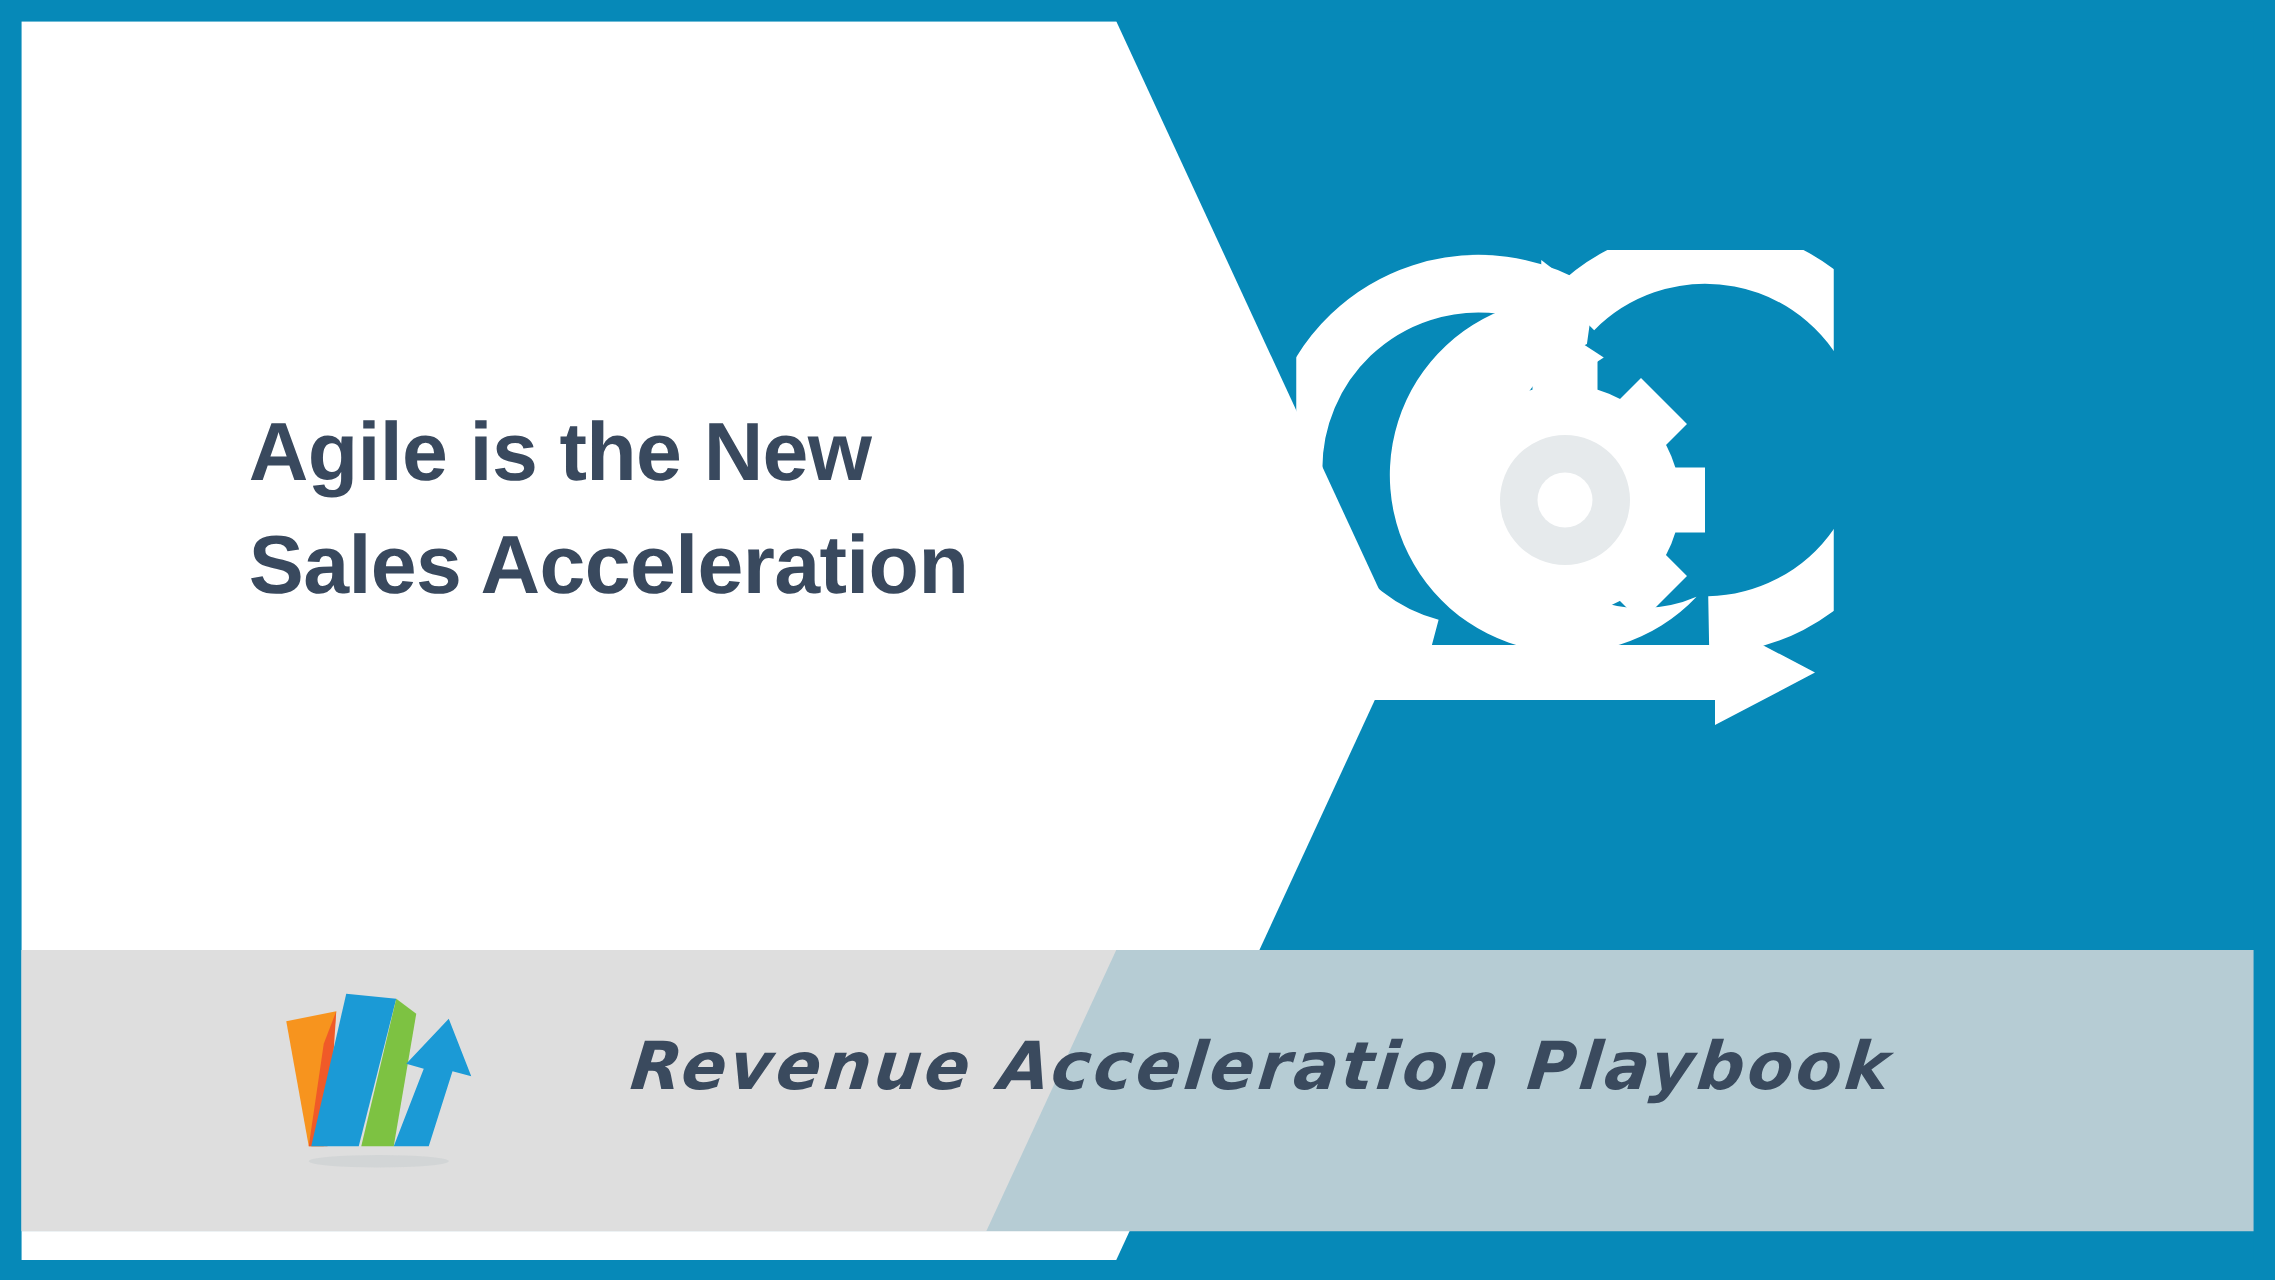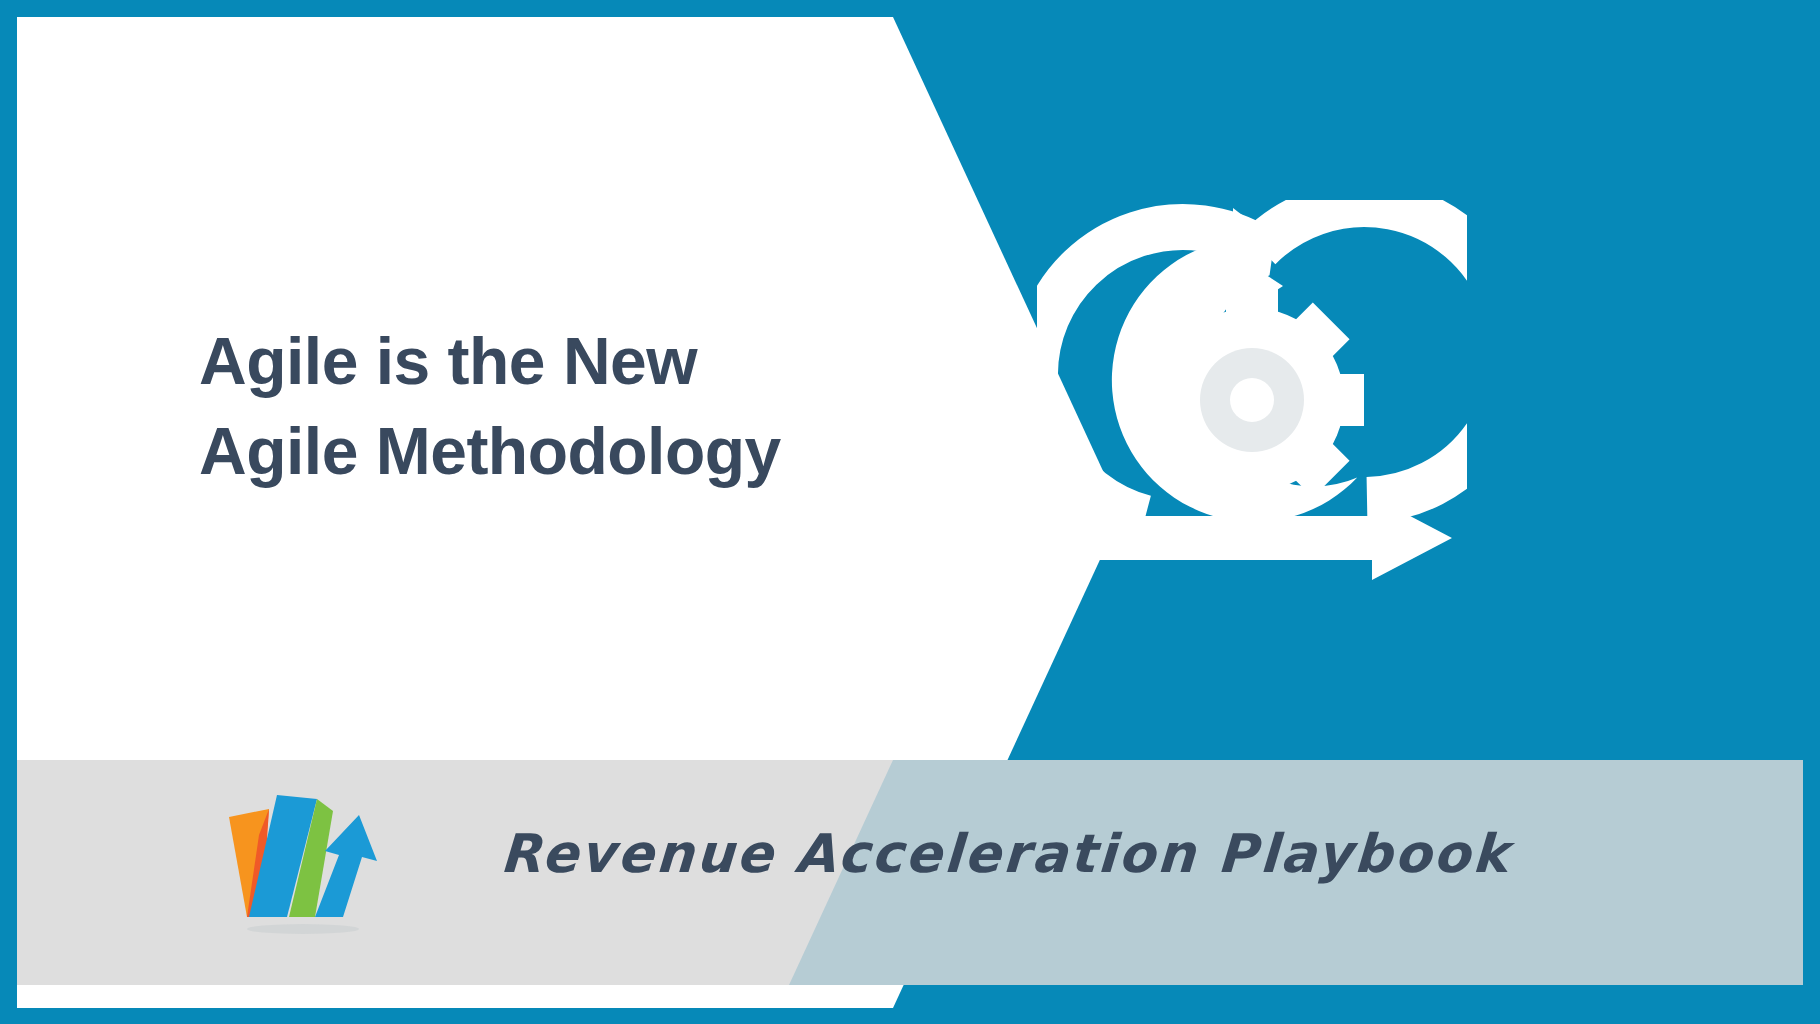--- a/index.html
+++ b/index.html
@@ -143,21 +143,21 @@
           <circle cx="0" cy="0" r="52" fill="#E6EAEC"></circle>
           <circle cx="0" cy="0" r="22" fill="#FFFFFF"></circle>
         </g>
 
         <polygon points="-40,316 335,316 335,296 415,338 335,380 335,360 -40,360" fill="#FFFFFF"></polygon>
       </svg>
     </div>
 
     <div id="headline">
       <span class="line">Agile is the New</span>
-      <span class="line">Agile Methodology</span>
+      <span class="line">Sales Acceleration</span>
     </div>
 
     <div id="banner">
       <div id="banner-left"></div>
     </div>
 
     <div id="logo">
       <svg viewBox="0 0 190 170" width="190" height="170" aria-hidden="true">
 
         <polygon points="22,40 62,32 52,140 40,140" fill="#F7941E"></polygon>

